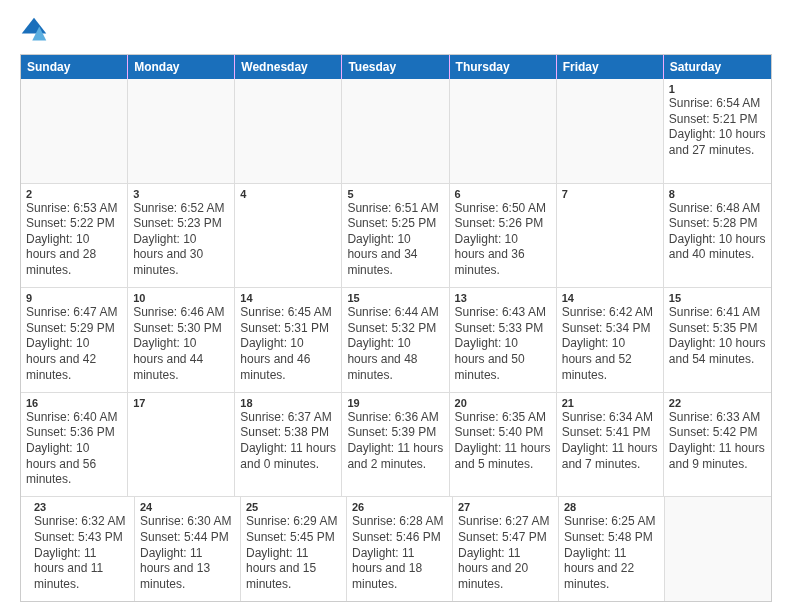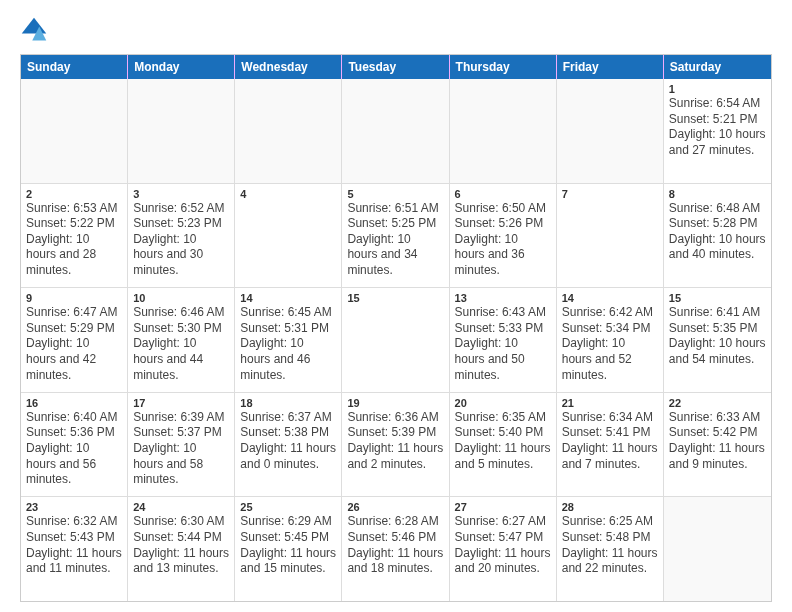--- a/index.html
+++ b/index.html
@@ -75,21 +75,21 @@
       flex: 1;
       display: flex;
       flex-direction: column;
     }
     .cal-row {
       display: grid;
       grid-template-columns: repeat(7, 1fr);
       flex: 1;
       border-bottom: 1px solid #ddd;
     }
-    .cal-row:last-child { border-bottom: none; }
+    .cal-row:last-child { border-bottom: none; margin-left: 8px; }
     .cal-cell {
       border-right: 1px solid #ddd;
       padding: 4px 5px;
       font-size: 9.5px;
       color: #333;
       vertical-align: top;
       min-height: 0;
       overflow: hidden;
       background: #fff;
     }
@@ -206,20 +206,23 @@
 Daylight: 10 hours and 44 minutes.</div>
           </div>
           <div class="cal-cell">
             <span class="day-num">14</span>
             <div class="day-info">Sunrise: 6:45 AM
 Sunset: 5:31 PM
 Daylight: 10 hours and 46 minutes.</div>
           </div>
           <div class="cal-cell">
             <span class="day-num">15</span>
+            <div class="day-info">Sunrise: 6:44 AM
+Sunset: 5:32 PM
+Daylight: 10 hours and 48 minutes.</div>
           </div>
           <div class="cal-cell">
             <span class="day-num">13</span>
             <div class="day-info">Sunrise: 6:43 AM
 Sunset: 5:33 PM
 Daylight: 10 hours and 50 minutes.</div>
           </div>
           <div class="cal-cell">
             <span class="day-num">14</span>
             <div class="day-info">Sunrise: 6:42 AM
@@ -235,23 +238,20 @@
         </div>
         <div class="cal-row">
           <div class="cal-cell">
             <span class="day-num">16</span>
             <div class="day-info">Sunrise: 6:40 AM
 Sunset: 5:36 PM
 Daylight: 10 hours and 56 minutes.</div>
           </div>
           <div class="cal-cell">
             <span class="day-num">17</span>
-            <div class="day-info">Sunrise: 6:39 AM
-Sunset: 5:37 PM
-Daylight: 10 hours and 58 minutes.</div>
           </div>
           <div class="cal-cell">
             <span class="day-num">18</span>
             <div class="day-info">Sunrise: 6:37 AM
 Sunset: 5:38 PM
 Daylight: 11 hours and 0 minutes.</div>
           </div>
           <div class="cal-cell">
             <span class="day-num">19</span>
             <div class="day-info">Sunrise: 6:36 AM

